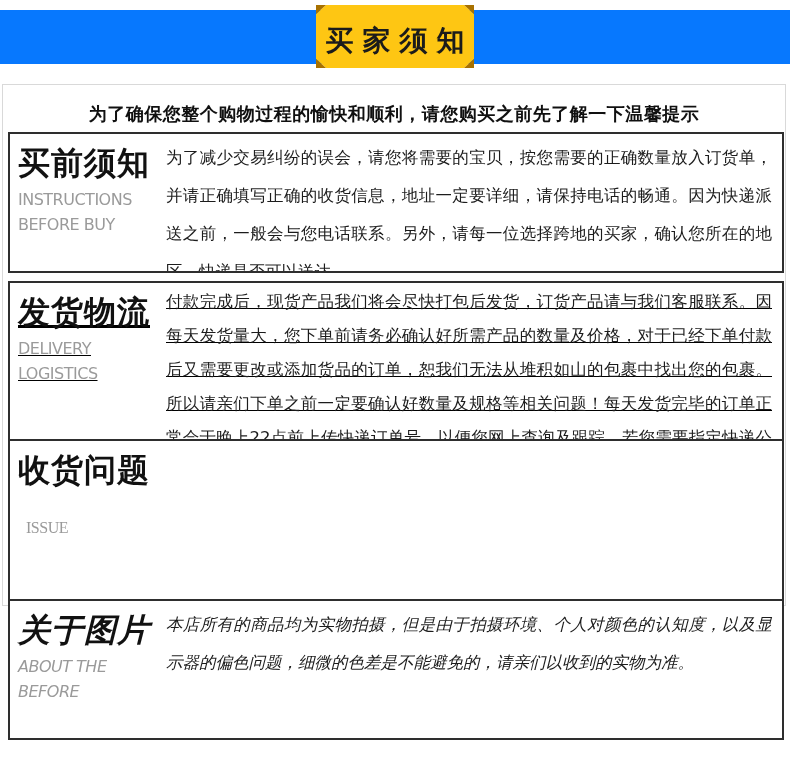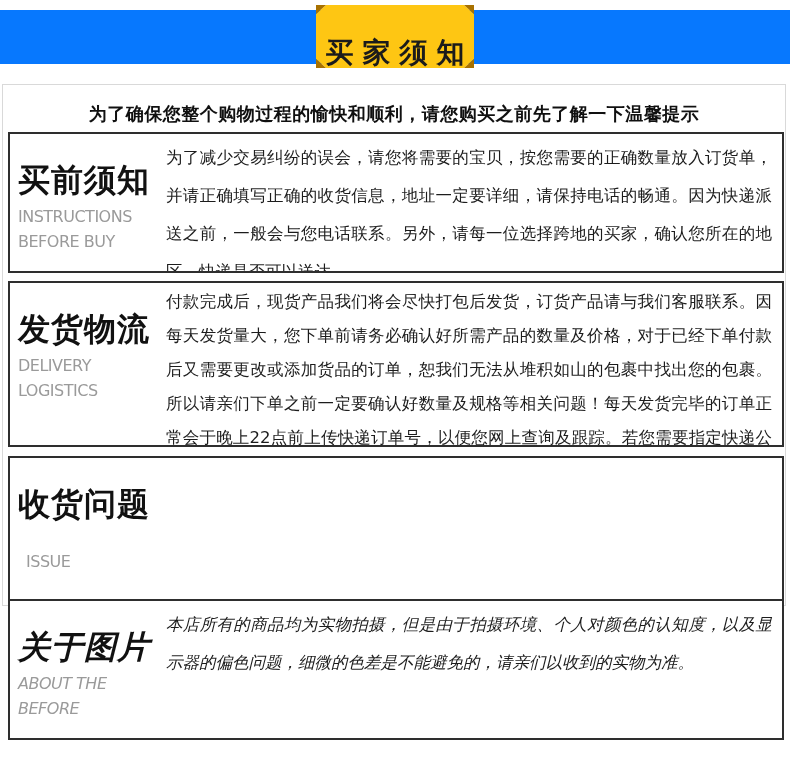--- a/index.html
+++ b/index.html
@@ -6,45 +6,45 @@
   body {
     width:790px; height:780px; position:relative; background:#ffffff;
     font-family:"DejaVu Sans","Liberation Sans",sans-serif;
     overflow:hidden;
   }
   
   .top-bar { position:absolute; top:10px; left:0; width:790px; height:54px; background:#0778fe; }
   .badge { position:absolute; top:5px; left:316px; width:158px; height:63px; }
   .badge svg { position:absolute; left:0; top:0; }
   .badge-label {
-    position:absolute; left:0; top:16px; width:158px; height:63px;
+    position:absolute; left:0; top:4px; width:158px; height:63px;
     display:flex; align-items:center; justify-content:center;
     font-size:28px; font-weight:bold; color:#1b1b1b;
     letter-spacing:9px; text-indent:9px; white-space:nowrap;
   }
   
   .content {
     position:absolute; top:84px; left:2px; width:784px; height:522px;
     border:1px solid #d9d9d9; background:#ffffff; box-sizing:border-box;
   }
   .headline {
     margin-top:17px; text-align:center; font-weight:bold;
     font-size:18px; color:#101010; letter-spacing:0.5px;
   }
   
   .sec {
     position:absolute; left:5px; width:776px; box-sizing:border-box;
     border:2px solid #2e2e2e; background:#ffffff; display:flex; overflow:hidden;
   }
   .sec1 { top:47px;  height:141px; }
-  .sec2 { top:196px; height:166px; }
-  .sec3 { top:371px; height:165px; }
+  .sec2 { top:196px; height:166px;text-decoration:underline; }
+  .sec3 { top:354px; height:165px;font-family:Liberation Serif, serif; }
   .sec4 { top:514px; height:141px;font-style:italic; }
   .sec-left { width:152px; flex:none; box-sizing:border-box; padding:8px 0 0 8px; }
-  .title-cn { font-size:32px; font-weight:bold; color:#111111; line-height:42px; letter-spacing:1px;margin-top:17px; }
+  .title-cn { font-size:32px; font-weight:bold; color:#111111; line-height:42px; letter-spacing:1px; }
   .title-en { font-size:16px; color:#9a9a9a; line-height:25px; letter-spacing:-0.5px; margin-top:3px; }
   .title-en .indent { padding-left:8px;margin-top:24px; }
   .sec-body {
     flex:1; box-sizing:border-box; padding:3px 10px 0 4px;
     font-size:16.5px; color:#1c1c1c; text-align:justify;
   }
   .lh38 { line-height:38px; padding-top:5px; }
   .lh34 { line-height:34px; padding-top:2px; }
   .red-text { color:#f40000; font-weight:bold; }
 </style>

